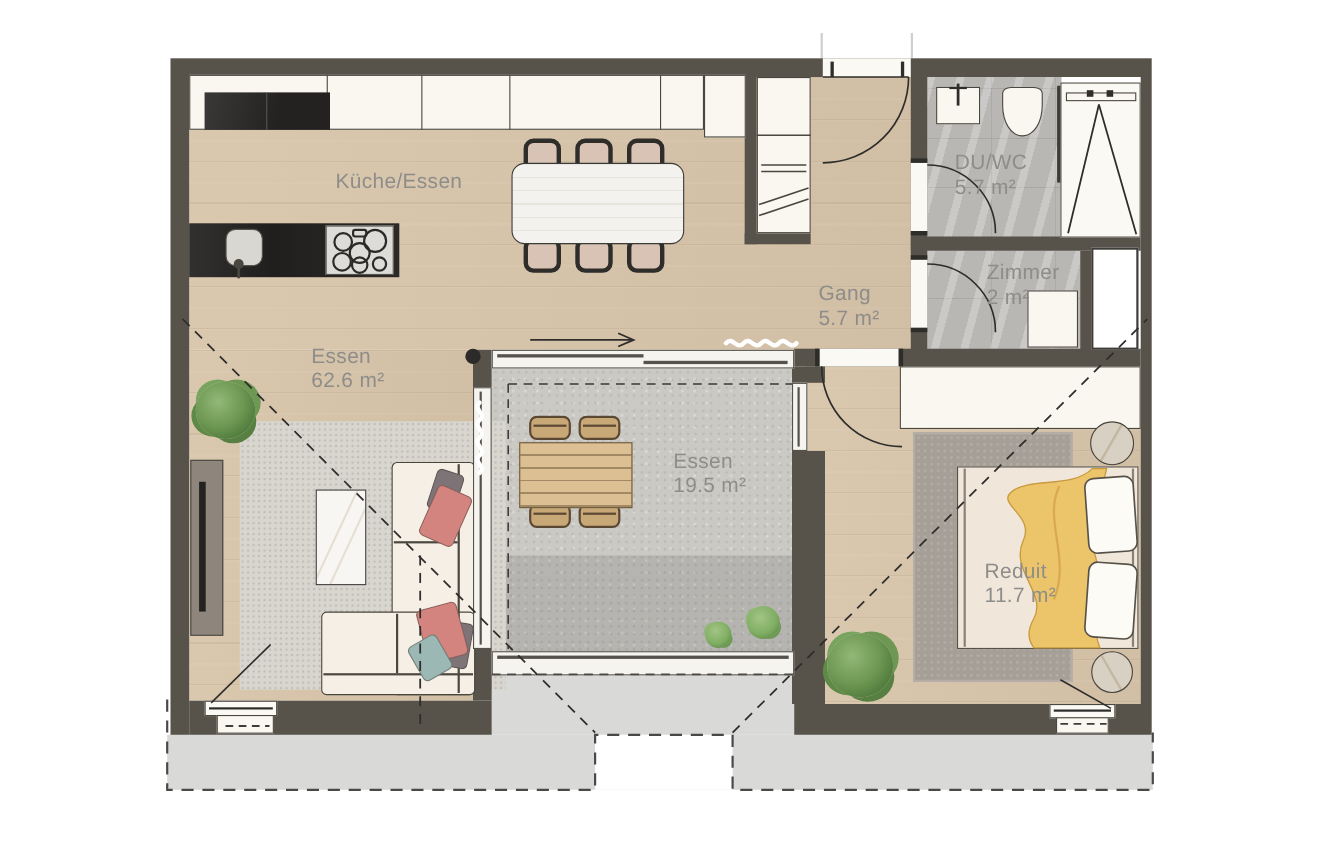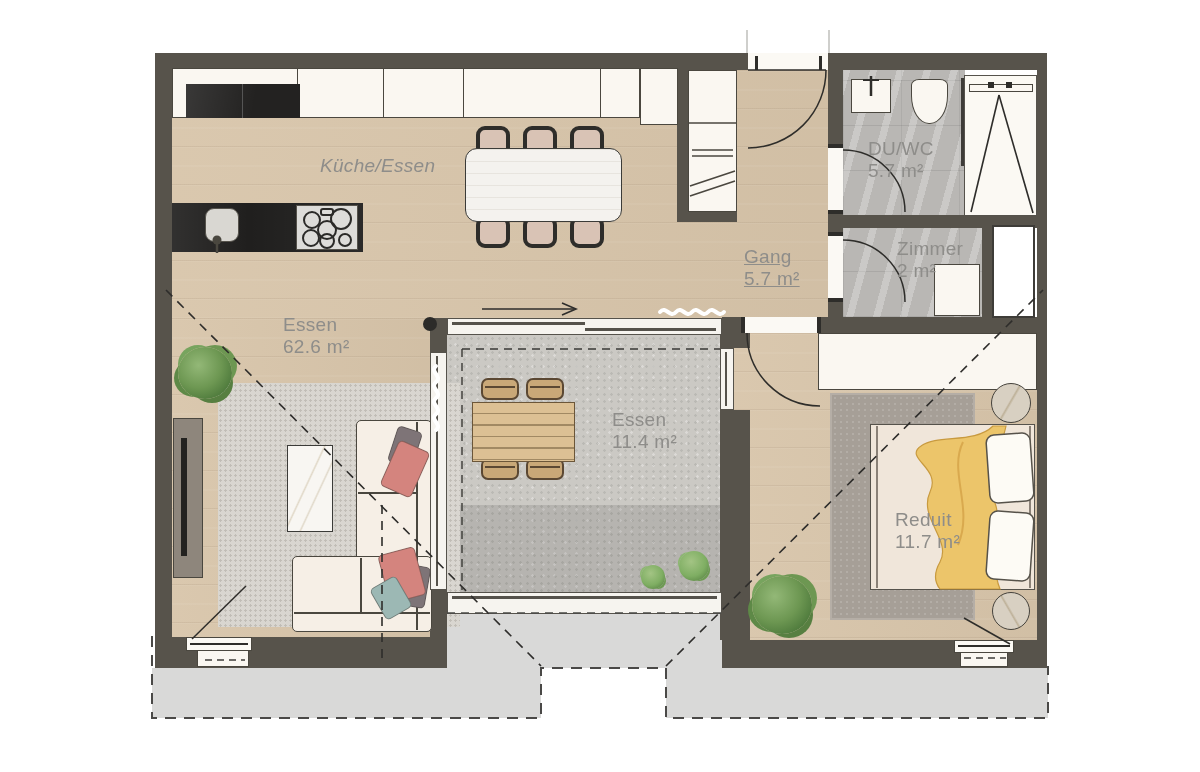--- a/index.html
+++ b/index.html
@@ -285,41 +285,41 @@
       <path d="M 482 309 L 574 309"></path>
       <path d="M 562 303 L 576 309 L 562 315"></path>
     </g>
 
     <g stroke="#ffffff" stroke-width="4" fill="none" stroke-linecap="round">
       <path d="M 436 366 c -7 6 7 10 0 16 c -7 6 7 10 0 16 c -7 6 7 10 0 16 c -7 6 7 10 0 16"></path>
       <path d="M 660 312 c 6 -7 10 7 16 0 c 6 -7 10 7 16 0 c 6 -7 10 7 16 0 c 6 -7 10 7 16 0"></path>
     </g>
   </svg>
 
-  <div class="room-label" style="left:320px;top:155px;font-style:italic;">
+  <div class="room-label" style="left:305px;top:155px;">
     <div>Küche/Essen</div>
   </div>
   <div class="room-label" style="left:283px;top:314px;">
     <div>Essen</div>
     <div class="area">62.6 m²</div>
   </div>
-  <div class="room-label" style="left:744px;top:246px;text-decoration:underline;">
+  <div class="room-label" style="left:744px;top:257px;">
     <div>Gang</div>
     <div class="area">5.7 m²</div>
   </div>
   <div class="room-label" style="left:868px;top:138px;">
     <div>DU/WC</div>
     <div class="area">5.7 m²</div>
   </div>
   <div class="room-label" style="left:897px;top:238px;">
     <div>Zimmer</div>
     <div class="area">2 m²</div>
   </div>
   <div class="room-label" style="left:612px;top:409px;">
     <div>Essen</div>
-    <div class="area">11.4 m²</div>
+    <div class="area">19.5 m²</div>
   </div>
   <div class="room-label" style="left:895px;top:509px;">
     <div>Reduit</div>
     <div class="area">11.7 m²</div>
   </div>
 
 </div>
 
 </body></html>

